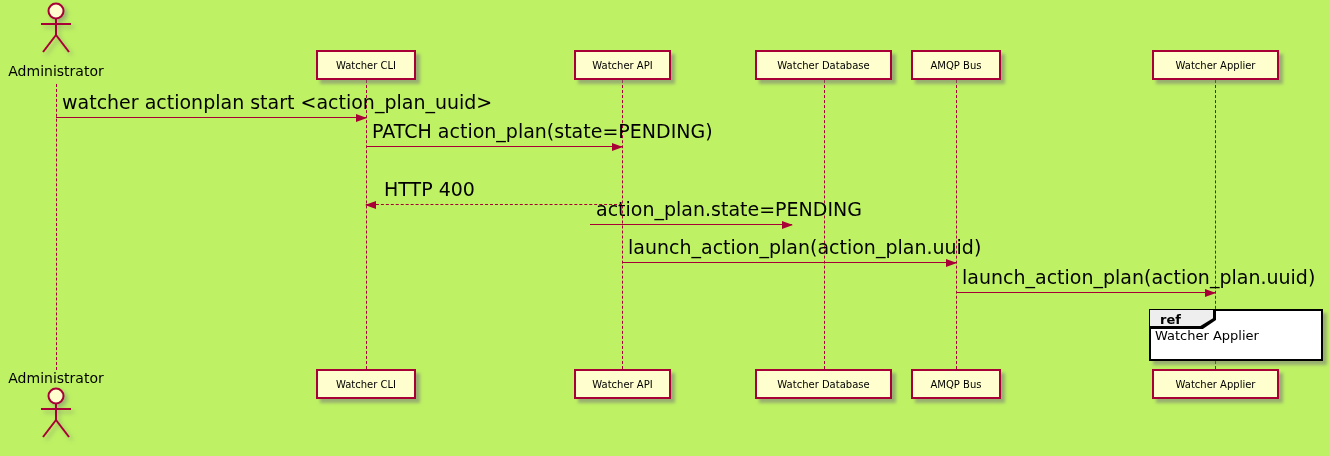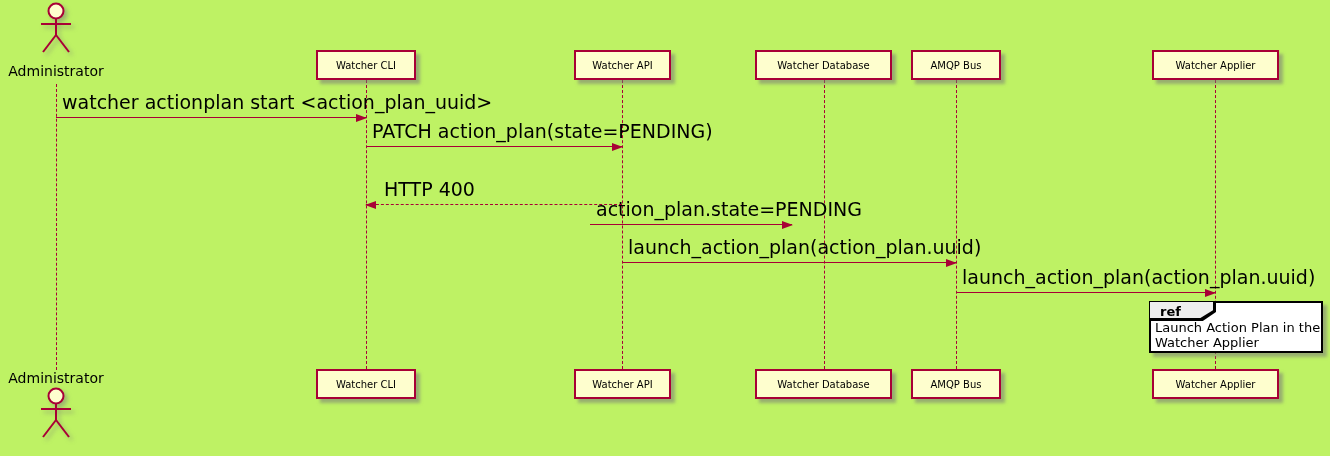--- a/index.html
+++ b/index.html
@@ -43,21 +43,21 @@
     background:none;height:0;border-top:1px dashed var(--accent);
   }
   .head{
     position:absolute;width:0;height:0;top:16px;
     border-top:4px solid transparent;border-bottom:4px solid transparent;
   }
   .msg.rightward .head{right:-1px;border-left:11px solid var(--accent);}
   .msg.leftward  .head{left:-1px;border-right:11px solid var(--accent);}
   
   .ref{
-    position:absolute;left:1149px;top:301px;width:174px;height:52px;
+    position:absolute;left:1149px;top:309px;width:174px;height:52px;
     background:#fff;border:2px solid var(--ink);
     box-shadow:4px 4px 3px rgba(120,120,120,0.55);
     padding-left:42px;
   }
   .ref-head-outer{
     position:absolute;left:-1px;top:-1px;width:66px;height:19px;background:var(--ink);
     clip-path:polygon(0 0,100% 0,100% 52%,80% 100%,0 100%);
   }
   .ref-head-inner{
     position:absolute;left:0;top:0;width:63px;height:16px;background:var(--refhead);
@@ -137,21 +137,20 @@
     <div class="msg-line"></div>
     <div class="head"></div>
   </div>
 
   <div class="ref">
     <div class="ref-head-outer">
       <div class="ref-head-inner"></div>
     </div>
     <div class="ref-keyword">ref</div>
     <div class="ref-body">
-      <div>Launch Action Plan in the</div>
       <div>Watcher Applier</div>
     </div>
   </div>
 
   <div class="participant" style="left:316px;top:369px;width:100px;">
     <span>Watcher CLI</span>
   </div>
   <div class="participant" style="left:574px;top:369px;width:97px;">
     <span>Watcher API</span>
   </div>

